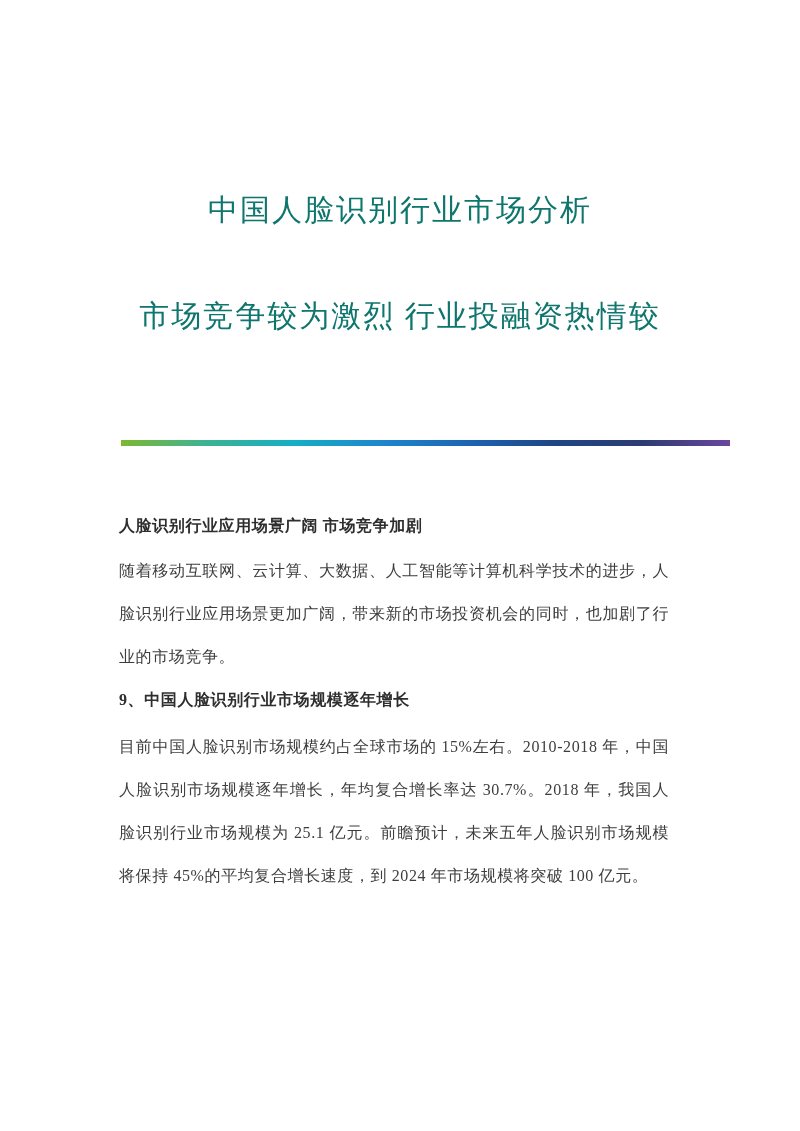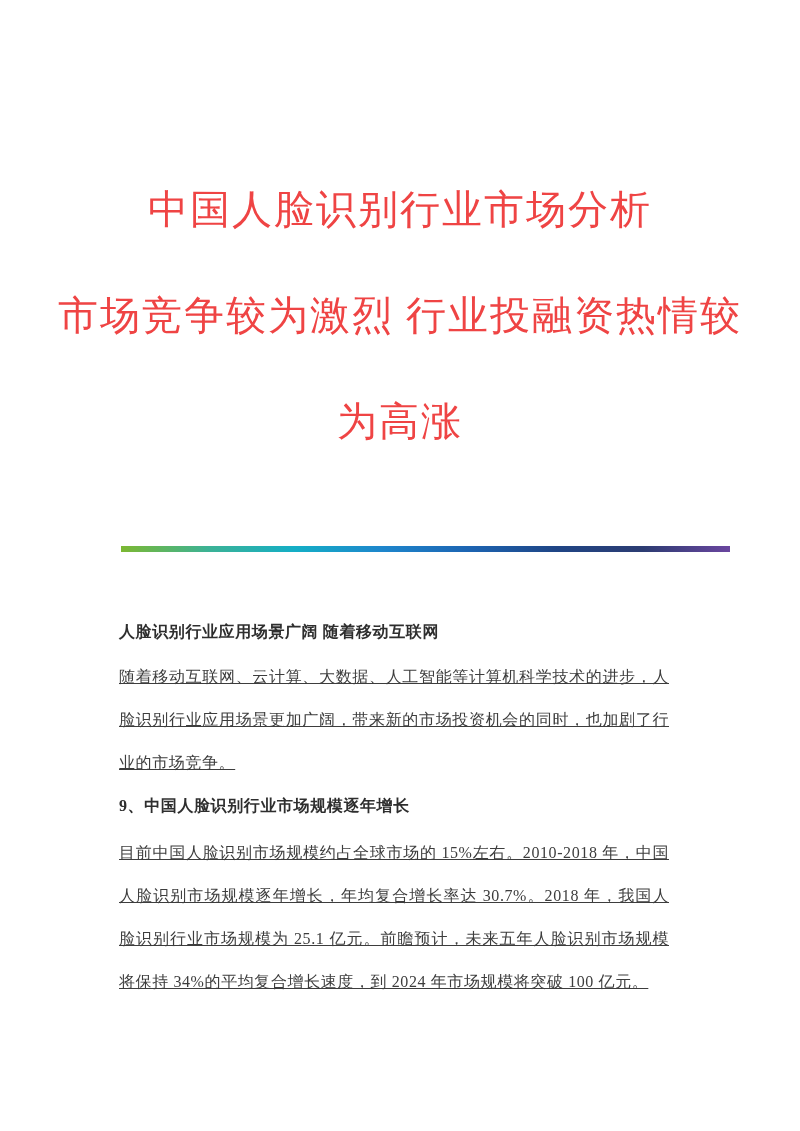--- a/index.html
+++ b/index.html
@@ -17,24 +17,24 @@
     position: relative;
     width: 800px;
     height: 1131px;
     background: #ffffff;
   }
   .title-block {
     padding-top: 195px;
   }
   .title-line {
     text-align: center;
-    font-size: 40px;
+    font-size: 30px;
     line-height: 30px;
     letter-spacing: 2px;
-    color: #ef4444;
+    color: #0f766e;
     white-space: nowrap;
   }
   .title-line + .title-line {
     margin-top: 76px;
   }
   .divider {
     margin: 109px 0 0 121px;
     width: 609px;
     height: 6px;
     
@@ -49,40 +49,38 @@
   }
   .sec-heading {
     font-weight: 700;
     line-height: 43px;
     color: #2e2e2e;
   }
   .para {
     margin: 2px 16px 0 0;
     line-height: 43px;
     text-align: justify;
-    text-decoration: underline;
   }
   .para.second {
     margin-top: 4px;
   }
 </style>
 </head>
 <body>
 
 <div class="page">
 
   <div class="title-block">
     <div class="title-line">中国人脸识别行业市场分析</div>
     <div class="title-line">市场竞争较为激烈 行业投融资热情较</div>
-    <div class="title-line">为高涨</div>
   </div>
 
   <div class="divider" style="background: linear-gradient(to right, rgb(124, 184, 50), rgb(60, 178, 149), rgb(20, 174, 198), rgb(30, 134, 204), rgb(28, 100, 178), rgb(31, 69, 133), rgb(44, 60, 114), rgb(106, 70, 159));"></div>
 
   <div class="content">
-    <div class="sec-heading">人脸识别行业应用场景广阔 随着移动互联网</div>
+    <div class="sec-heading">人脸识别行业应用场景广阔 市场竞争加剧</div>
     <p class="para">随着移动互联网、云计算、大数据、人工智能等计算机科学技术的进步，人脸识别行业应用场景更加广阔，带来新的市场投资机会的同时，也加剧了行业的市场竞争。</p>
 
     <div class="sec-heading">9、中国人脸识别行业市场规模逐年增长</div>
-    <p class="para second">目前中国人脸识别市场规模约占全球市场的 15%左右。2010-2018 年，中国人脸识别市场规模逐年增长，年均复合增长率达 30.7%。2018 年，我国人脸识别行业市场规模为 25.1 亿元。前瞻预计，未来五年人脸识别市场规模将保持 34%的平均复合增长速度，到 2024 年市场规模将突破 100 亿元。</p>
+    <p class="para second">目前中国人脸识别市场规模约占全球市场的 15%左右。2010-2018 年，中国人脸识别市场规模逐年增长，年均复合增长率达 30.7%。2018 年，我国人脸识别行业市场规模为 25.1 亿元。前瞻预计，未来五年人脸识别市场规模将保持 45%的平均复合增长速度，到 2024 年市场规模将突破 100 亿元。</p>
   </div>
 
 </div>
 
 </body></html>

